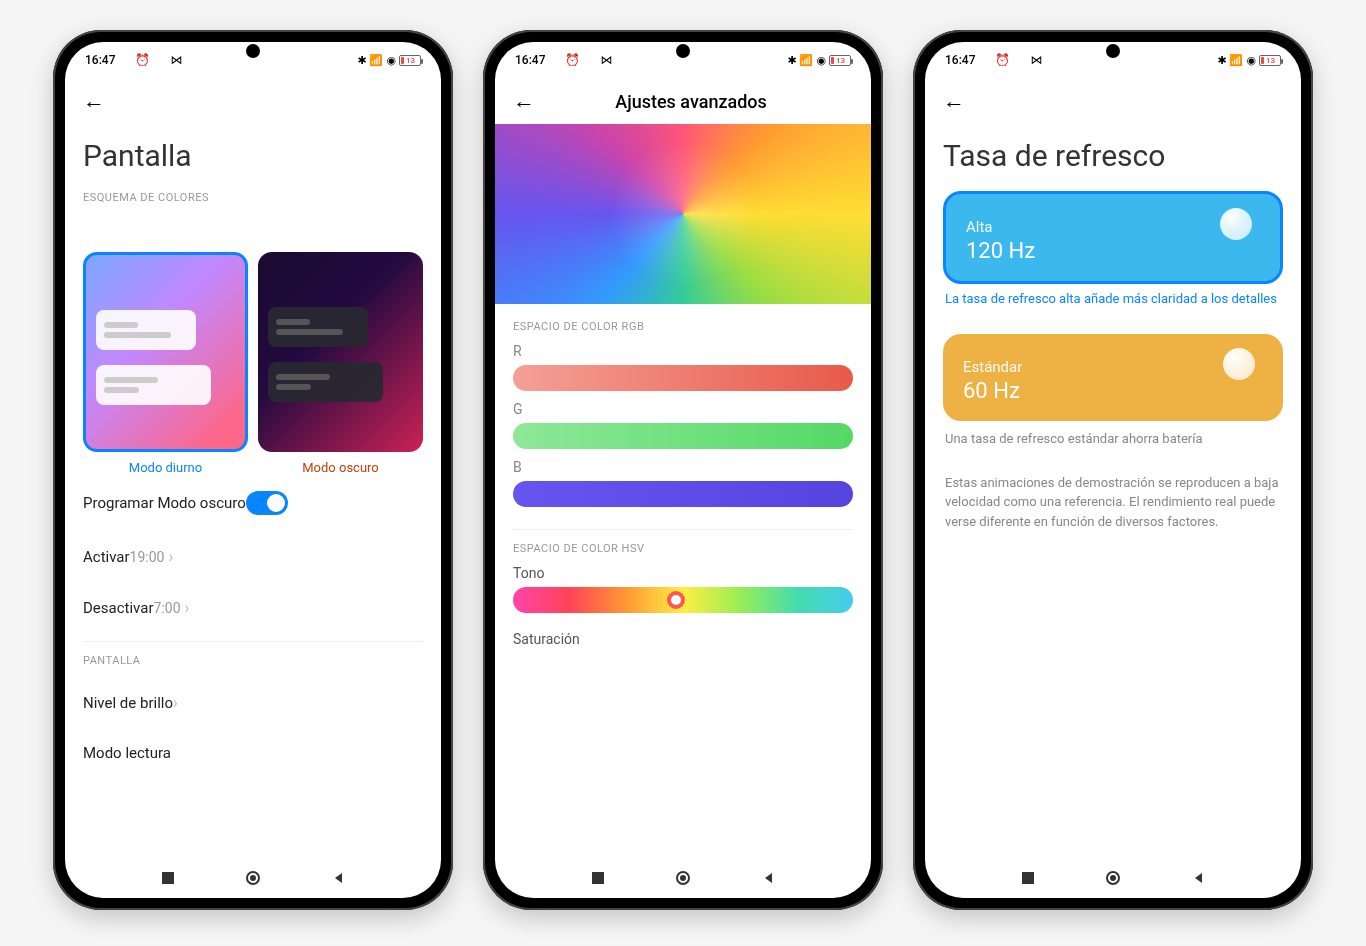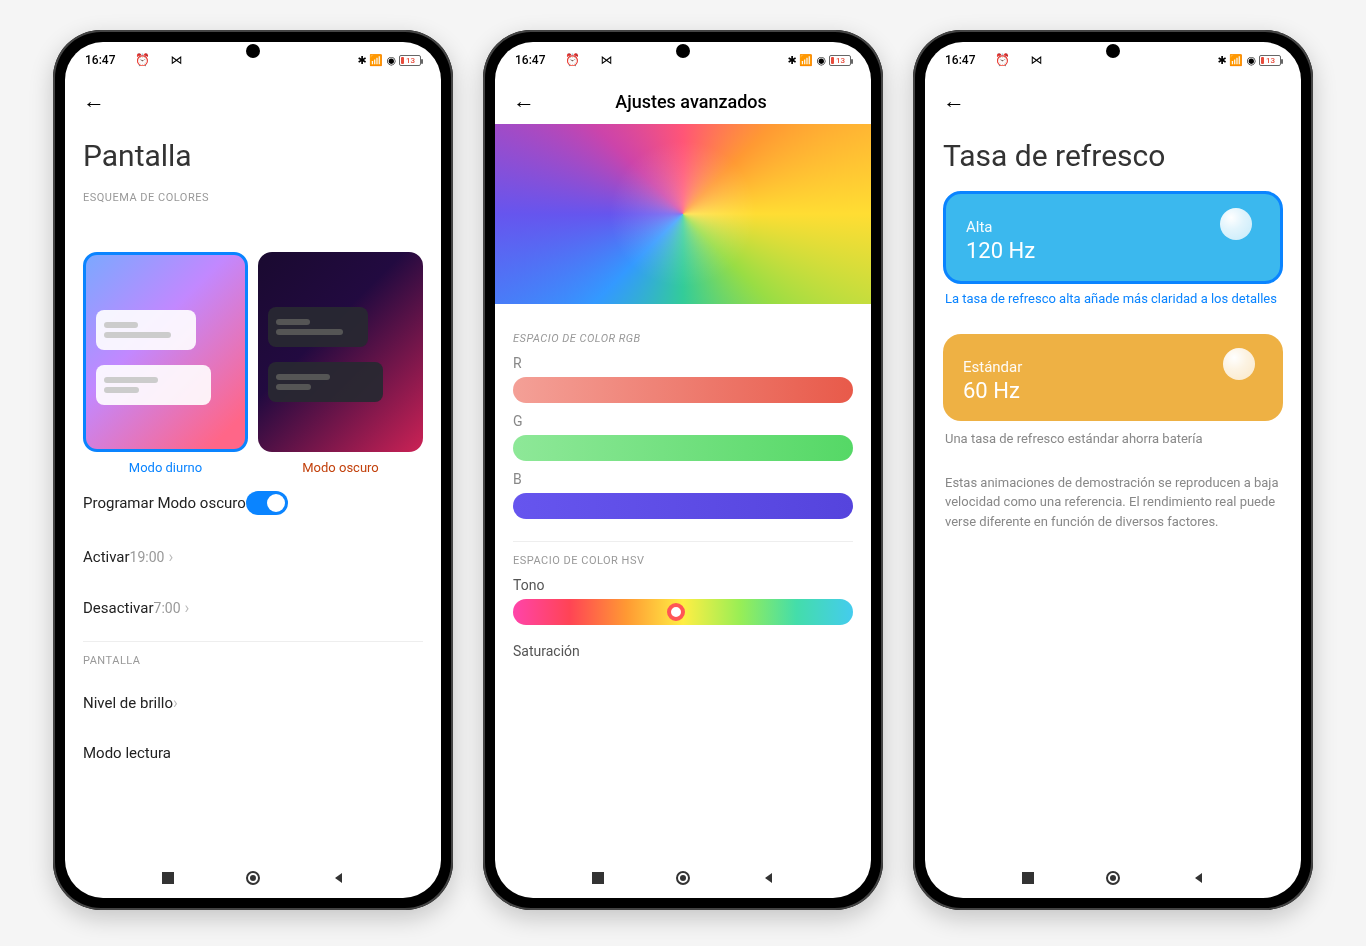--- a/index.html
+++ b/index.html
@@ -336,21 +336,21 @@
             <span class="battery-text">13</span>
           </span>
       </div>
     </div>
     <div class="header">
       <span class="back-arrow">←</span>
       <span class="header-title">Ajustes avanzados</span>
     </div>
     <div class="content" style="padding:0 18px;">
       <div class="pencil-img"></div>
-      <div class="section-label" style="margin-top:28px;font-style:italic;">ESPACIO DE COLOR RGB</div>
+      <div class="section-label" style="margin-top:16px;">ESPACIO DE COLOR RGB</div>
       <div class="rgb-label">R</div>
       <div class="bar r"></div>
       <div class="rgb-label">G</div>
       <div class="bar g"></div>
       <div class="rgb-label">B</div>
       <div class="bar b"></div>
       <div class="divider" style="margin:22px 0 10px;"></div>
       <div class="section-label">ESPACIO DE COLOR HSV</div>
       <div class="rgb-label" style="color:#555;">Tono</div>
       <div class="hue-bar">

